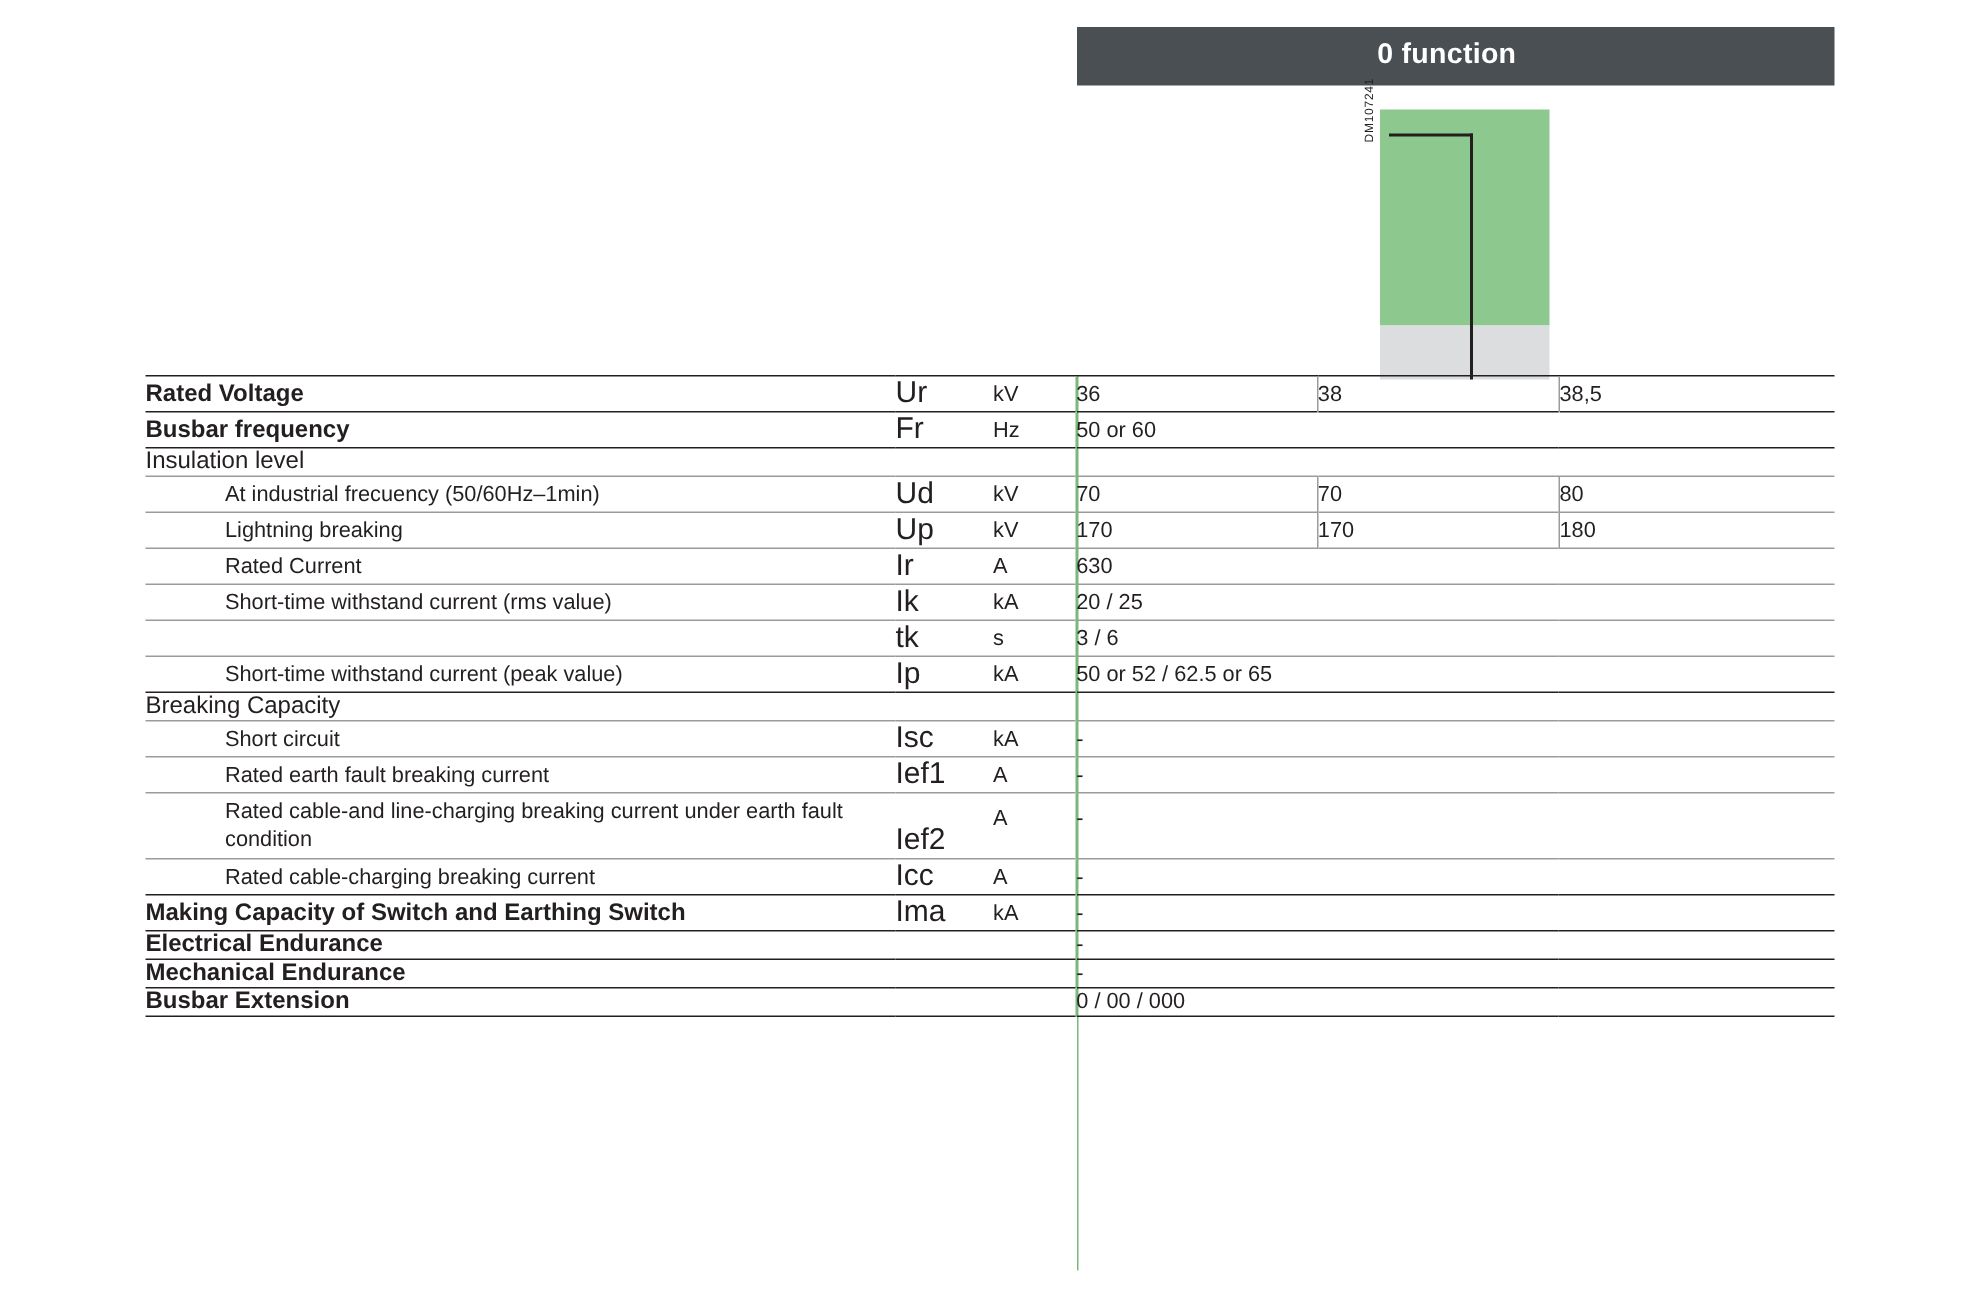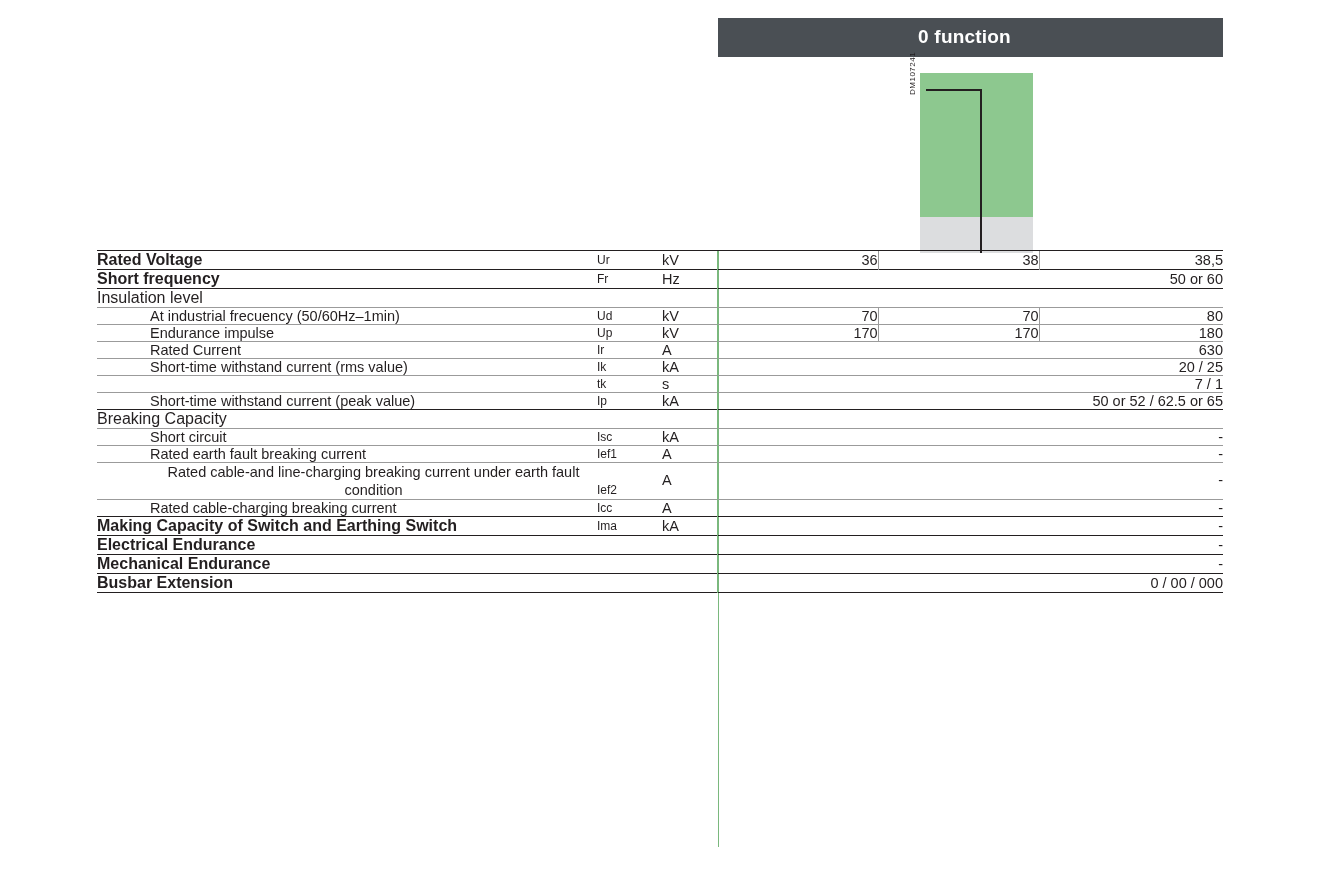--- a/index.html
+++ b/index.html
@@ -104,40 +104,40 @@
   .rowline-thin td { border-top: 1px solid #9b9b9b; }
 
   .c-label {
     width: 500px;
     padding: 7px 0 7px 0;
   }
   .c-label.indent { padding-left: 53px; }
   .c-sym {
     width: 65px;
     padding: 7px 0;
-    font-size: 12px;
+    font-size: 20px;
     margin-left: 15px;
   }
   .c-unit {
     width: 55px;
     padding: 7px 0;
     font-size: 14.5px;
   }
   .c-val {
-    text-align: right;
+    text-align: left;
     padding: 7px 0;
     font-size: 14.5px;
     border-left: 1px solid #7ab87d;
   }
   .c-val.sub {
     border-left: 1px solid #9b9b9b;
   }
   .bold { font-weight: bold; font-size: 16px; }
   .sec-head { font-weight: normal; font-size: 16px; }
-  .two-line { line-height: 1.25; text-align: center; }
+  .two-line { line-height: 1.25; }
 
   .vgreen {
     position: absolute;
     left: 718px;
     top: 250px;
     width: 1px;
     height: 597px;
     background: #7ab87d;
   }
 </style>
@@ -165,21 +165,21 @@
     <tr class="rowline">
       <td class="c-label bold">Rated Voltage</td>
       <td class="c-sym">Ur</td>
       <td class="c-unit">kV</td>
       <td class="c-val">36</td>
       <td class="c-val sub">38</td>
       <td class="c-val sub">38,5</td>
     </tr>
 
     <tr class="rowline">
-      <td class="c-label bold">Short frequency</td>
+      <td class="c-label bold">Busbar frequency</td>
       <td class="c-sym">Fr</td>
       <td class="c-unit">Hz</td>
       <td class="c-val" colspan="3">50 or 60</td>
     </tr>
 
     <tr class="rowline">
       <td class="c-label sec-head">Insulation level</td>
       <td class="c-sym"></td>
       <td class="c-unit"></td>
       <td class="c-val" colspan="3"></td>
@@ -188,21 +188,21 @@
     <tr class="rowline-thin">
       <td class="c-label indent">At industrial frecuency (50/60Hz–1min)</td>
       <td class="c-sym">Ud</td>
       <td class="c-unit">kV</td>
       <td class="c-val">70</td>
       <td class="c-val sub">70</td>
       <td class="c-val sub">80</td>
     </tr>
 
     <tr class="rowline-thin">
-      <td class="c-label indent">Endurance impulse</td>
+      <td class="c-label indent">Lightning breaking</td>
       <td class="c-sym">Up</td>
       <td class="c-unit">kV</td>
       <td class="c-val">170</td>
       <td class="c-val sub">170</td>
       <td class="c-val sub">180</td>
     </tr>
 
     <tr class="rowline-thin">
       <td class="c-label indent">Rated Current</td>
       <td class="c-sym">Ir</td>
@@ -214,21 +214,21 @@
       <td class="c-label indent">Short-time withstand current (rms value)</td>
       <td class="c-sym">Ik</td>
       <td class="c-unit">kA</td>
       <td class="c-val" colspan="3">20 / 25</td>
     </tr>
 
     <tr class="rowline-thin">
       <td class="c-label indent"></td>
       <td class="c-sym">tk</td>
       <td class="c-unit">s</td>
-      <td class="c-val" colspan="3">7 / 1</td>
+      <td class="c-val" colspan="3">3 / 6</td>
     </tr>
 
     <tr class="rowline-thin">
       <td class="c-label indent">Short-time withstand current (peak value)</td>
       <td class="c-sym">Ip</td>
       <td class="c-unit">kA</td>
       <td class="c-val" colspan="3">50 or 52 / 62.5 or 65</td>
     </tr>
 
     <tr class="rowline">

